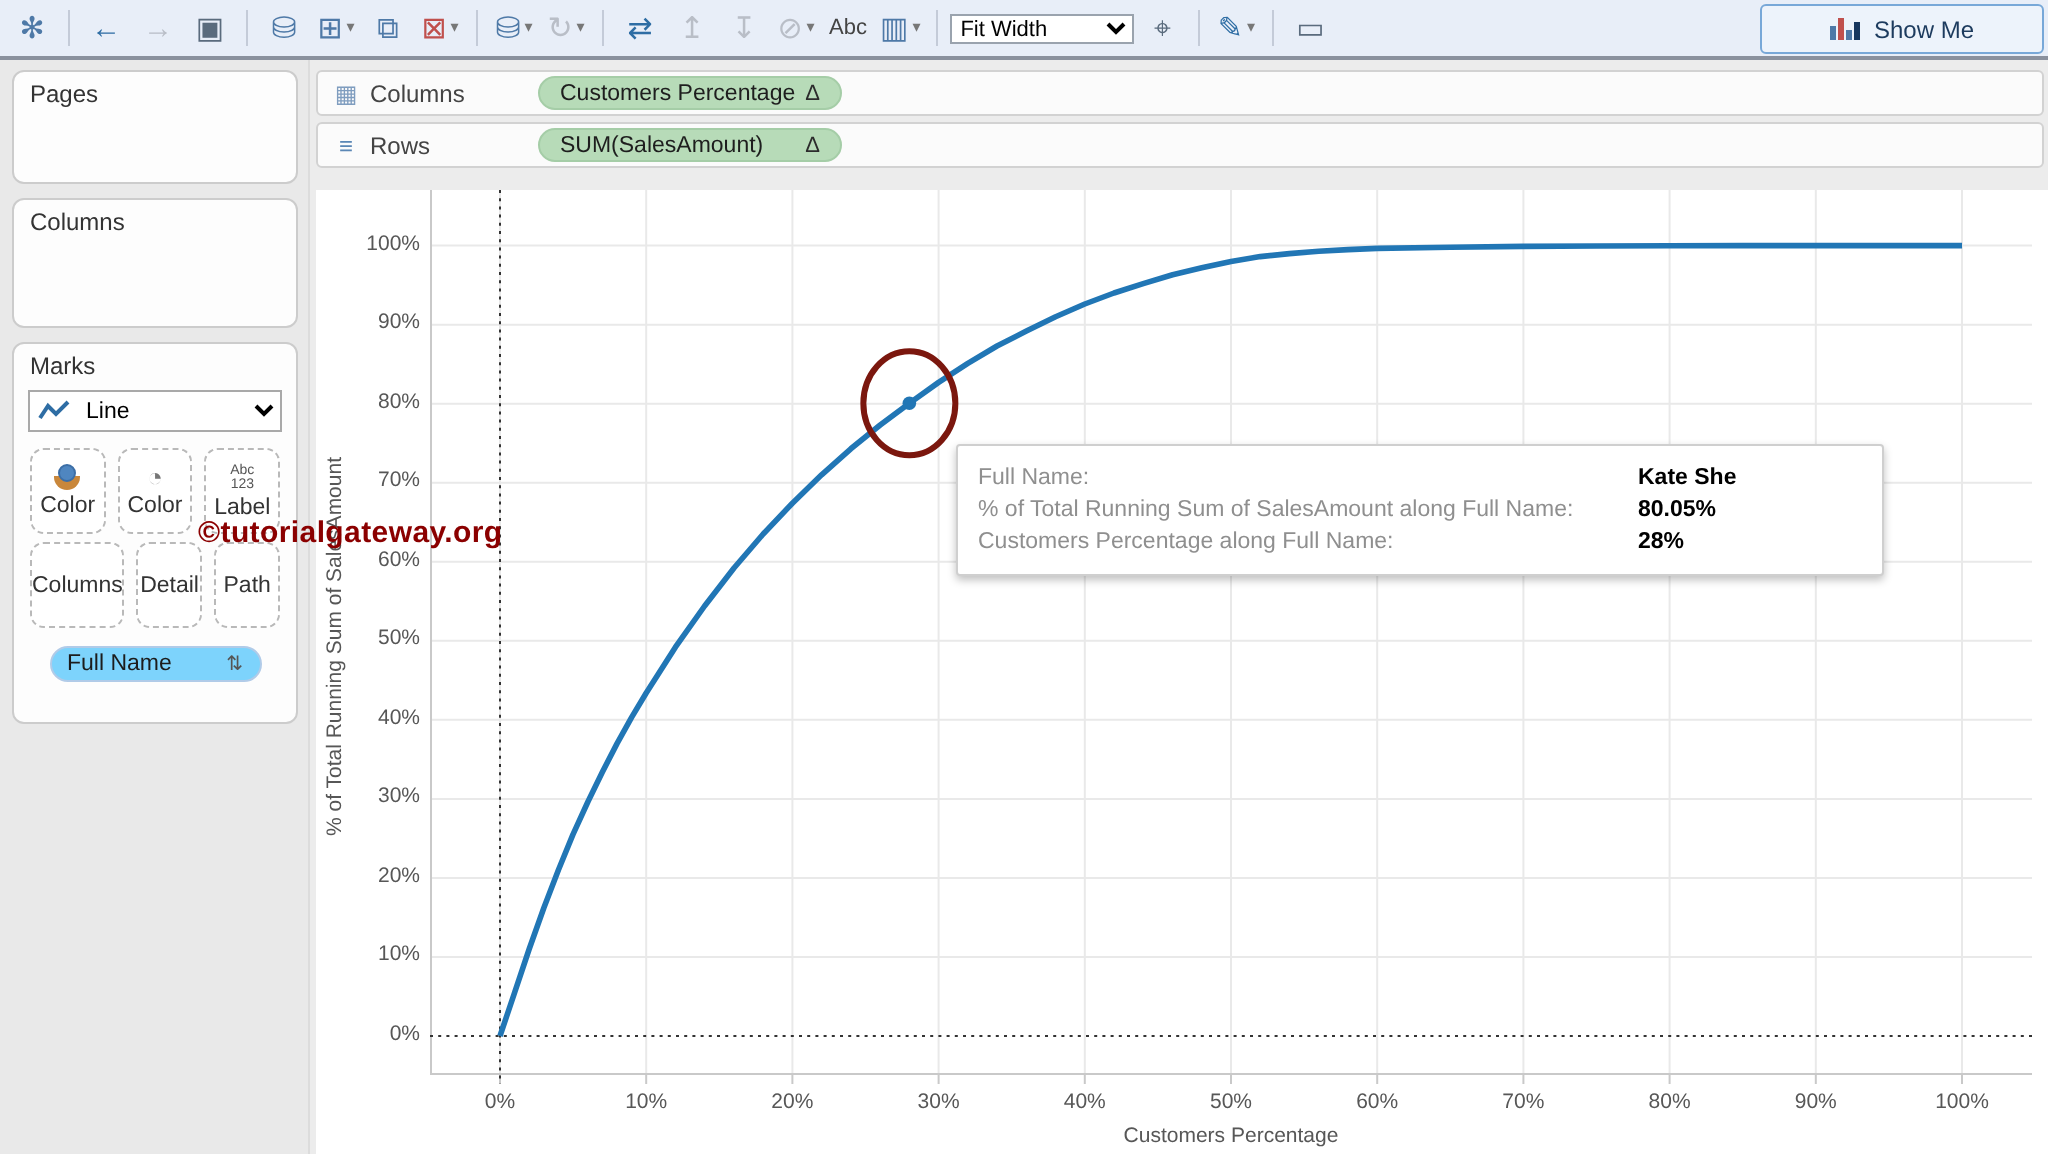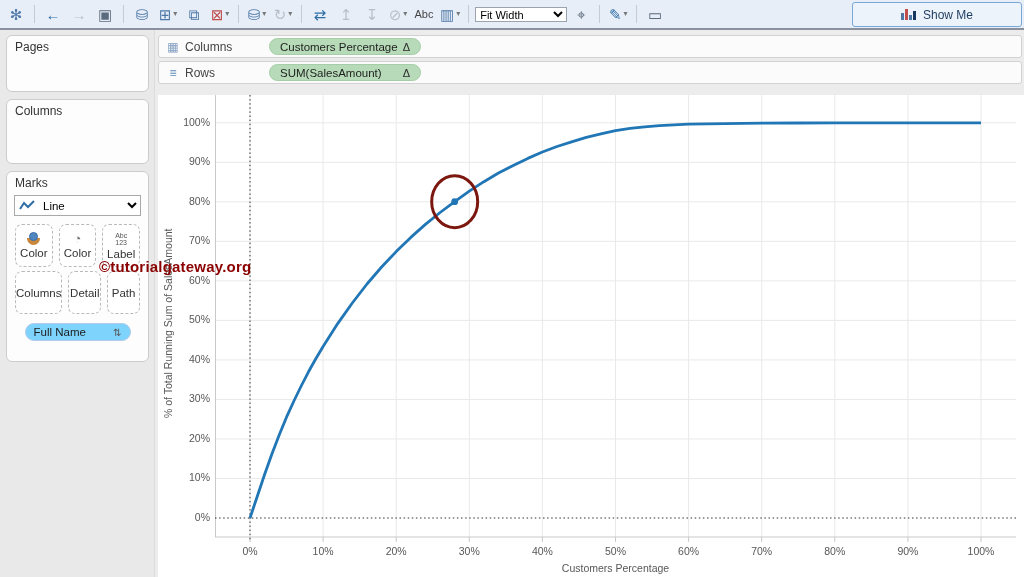--- a/index.html
+++ b/index.html
@@ -12,21 +12,21 @@
     background:#e8eef8; border-bottom:2px solid #8a919e;
     display:flex; align-items:center; padding:0 4px; gap:2px; }
   .tb-item { display:flex; align-items:center; justify-content:center;
     min-width:24px; height:24px; padding:0 2px; border-radius:3px; cursor:default;
     font-size:15px; line-height:1; }
   .tb-item .glyph { display:inline-block; }
   .tb-item .caret { font-size:8px; color:#777; margin-left:2px; }
   .tb-sep { width:1px; height:18px; background:#c4cbd8; margin:0 4px; flex:none; }
   .tb-select { height:15px; font-size:11px; font-family:"Liberation Sans",sans-serif;
     border:1px solid #9aa3ae; background:#fff; width:92px; }
-  #show-me { position:absolute; right:2px; top:2px; width:170px; height:25px;
+  #show-me { position:absolute; right:2px; top:2px; width:142px; height:25px;
     background:#edf3fb; border:1px solid #78a8d8; border-radius:3px;
     display:flex; align-items:center; justify-content:center; gap:7px;
     font-size:12px; color:#1c3least; color:#1d3b5e; cursor:pointer; }
   .bars { display:flex; align-items:flex-end; gap:1px; height:11px; }
   .bars i { display:block; width:3px; }
   .bars i:nth-child(1){ height:7px; background:#4e79a7; }
   .bars i:nth-child(2){ height:11px; background:#c0504d; }
   .bars i:nth-child(3){ height:5px; background:#4e79a7; }
   .bars i:nth-child(4){ height:9px; background:#17375e; }
 
@@ -325,16 +325,30 @@
         <div class="x-tick" style="left: 289.3px;">30%</div>
         <div class="x-tick" style="left: 362.4px;">40%</div>
         <div class="x-tick" style="left: 435.5px;">50%</div>
         <div class="x-tick" style="left: 508.6px;">60%</div>
         <div class="x-tick" style="left: 581.7px;">70%</div>
         <div class="x-tick" style="left: 654.8px;">80%</div>
         <div class="x-tick" style="left: 727.9px;">90%</div>
         <div class="x-tick" style="left: 801px;">100%</div>
       </div>
     <div id="x-axis-title">Customers Percentage</div>
+    <div id="vis-tooltip">
+        <div class="tt-row">
+          <span class="tt-label">Full Name:</span>
+          <span class="tt-value">Kate She</span>
+        </div>
+        <div class="tt-row">
+          <span class="tt-label">% of Total Running Sum of SalesAmount along Full Name:</span>
+          <span class="tt-value">80.05%</span>
+        </div>
+        <div class="tt-row">
+          <span class="tt-label">Customers Percentage along Full Name:</span>
+          <span class="tt-value">28%</span>
+        </div>
+      </div>
   </div>
 
   <div id="watermark">©tutorialgateway.org</div>
 </div>
 
 </body></html>

